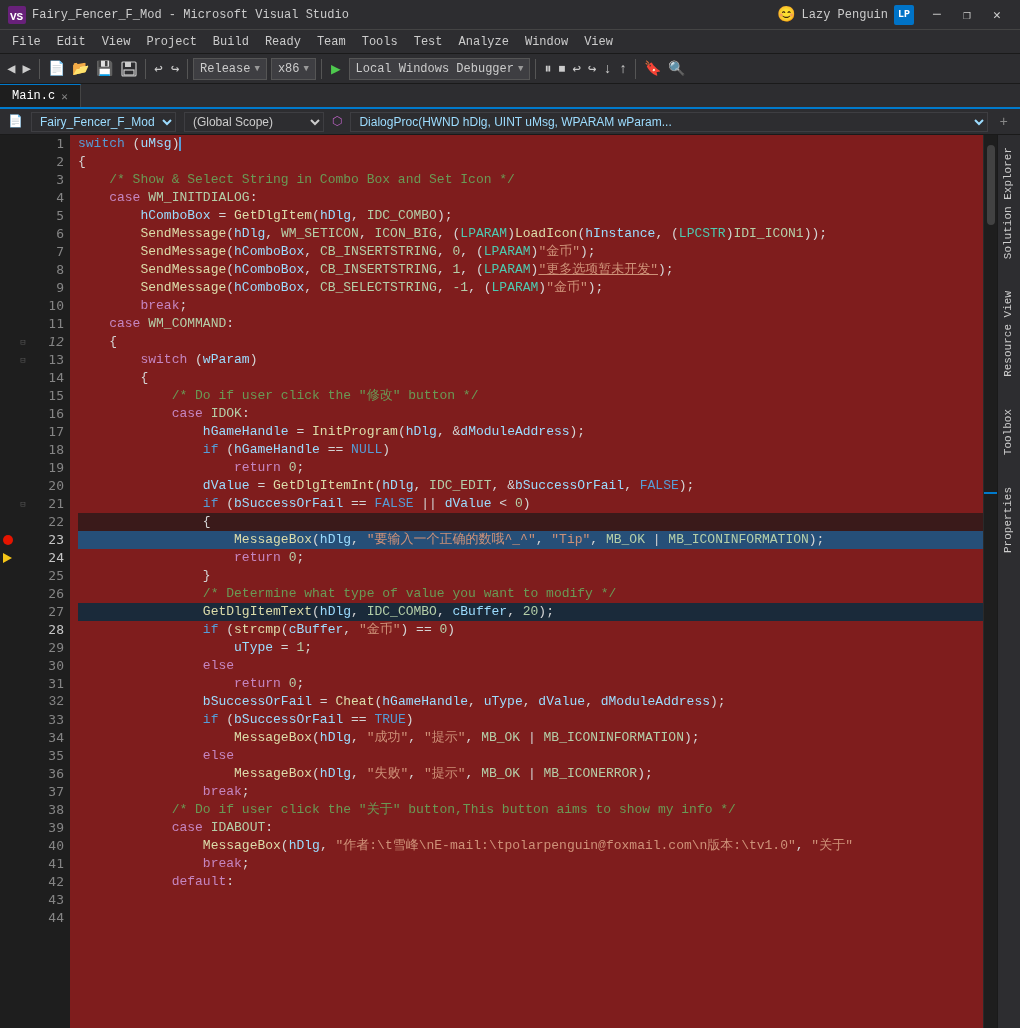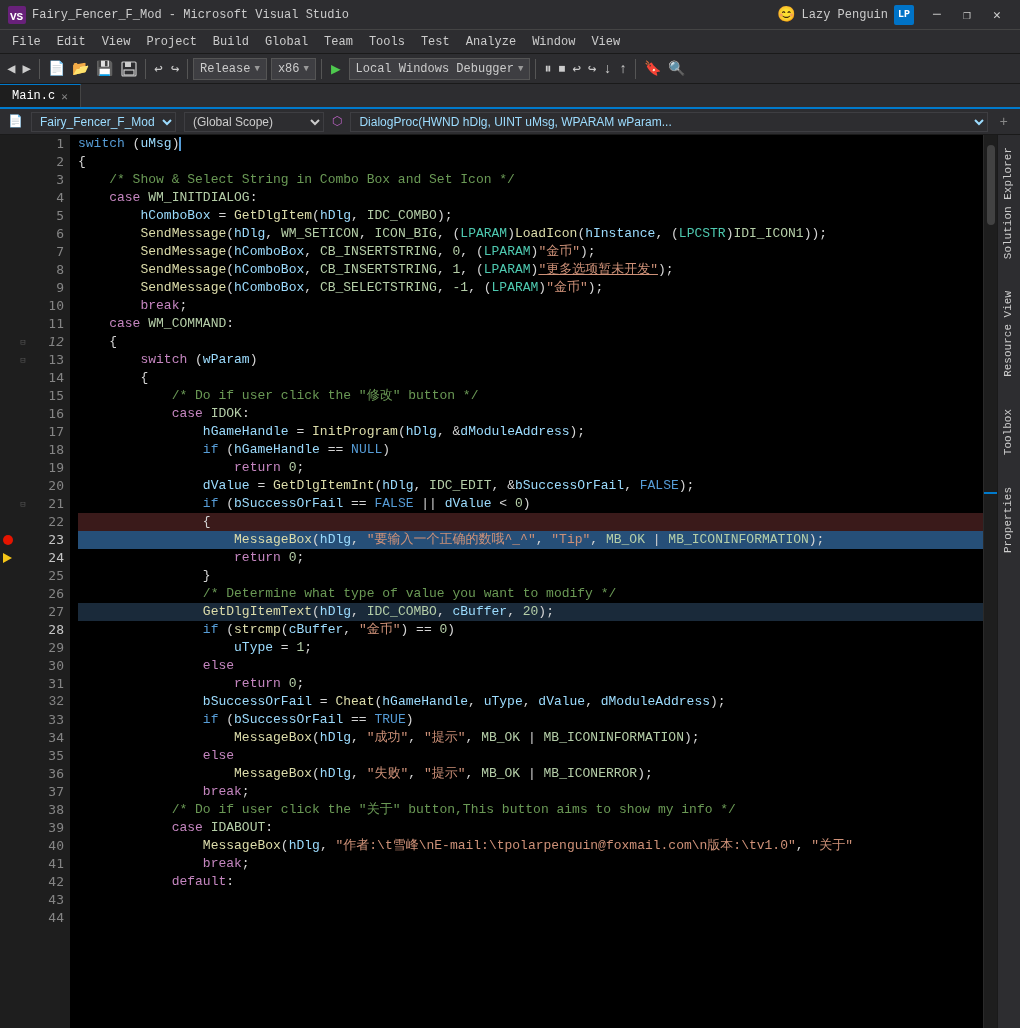--- a/index.html
+++ b/index.html
@@ -62,21 +62,21 @@
       <div style="width:30px;height:28px;display:flex;align-items:center;justify-content:center;color:#ccc;cursor:pointer;font-size:13px;">✕</div>
     </div>
   </div>
 
   <div id="menu-bar">
     <div class="menu-item">File</div>
     <div class="menu-item">Edit</div>
     <div class="menu-item">View</div>
     <div class="menu-item">Project</div>
     <div class="menu-item">Build</div>
-    <div class="menu-item">Global</div>
+    <div class="menu-item">Ready</div>
     <div class="menu-item">Team</div>
     <div class="menu-item">Tools</div>
     <div class="menu-item">Test</div>
     <div class="menu-item">Analyze</div>
     <div class="menu-item">Window</div>
     <div class="menu-item">View</div>
   </div>
 
   <div id="toolbar">
     <div style="display:flex;align-items:center;gap:1px;">
@@ -301,21 +301,21 @@
         <div style="height:18px;">37</div>
         <div style="height:18px;">38</div>
         <div style="height:18px;">39</div>
         <div style="height:18px;">40</div>
         <div style="height:18px;">41</div>
         <div style="height:18px;">42</div>
         <div style="height:18px;">43</div>
         <div style="height:18px;">44</div>
       </div>
 
-      <div style="flex:1;padding:0 0 0 8px;overflow:auto;font-family:Consolas,'Courier New',monospace;font-size:13px;line-height:18px;background:#000000;">
+      <div style="flex:1;padding:0 0 0 8px;overflow:auto;font-family:Consolas,'Courier New',monospace;font-size:13px;line-height:18px;background:#7f1d1d;">
 
         <div style="height:18px;white-space:pre;display:flex;align-items:center;">
           <span style="color:#569cd6;">switch</span><span style="color:#d4d4d4;"> (</span><span style="color:#9cdcfe;">uMsg</span><span style="color:#d4d4d4;">)</span><span style="display:inline-block;width:2px;height:14px;background:#569cd6;vertical-align:middle;"></span>
         </div>
 
         <div style="height:18px;white-space:pre;display:flex;align-items:center;">
           <span style="color:#d4d4d4;">{</span>
         </div>
 
         <div style="height:18px;white-space:pre;display:flex;align-items:center;">

